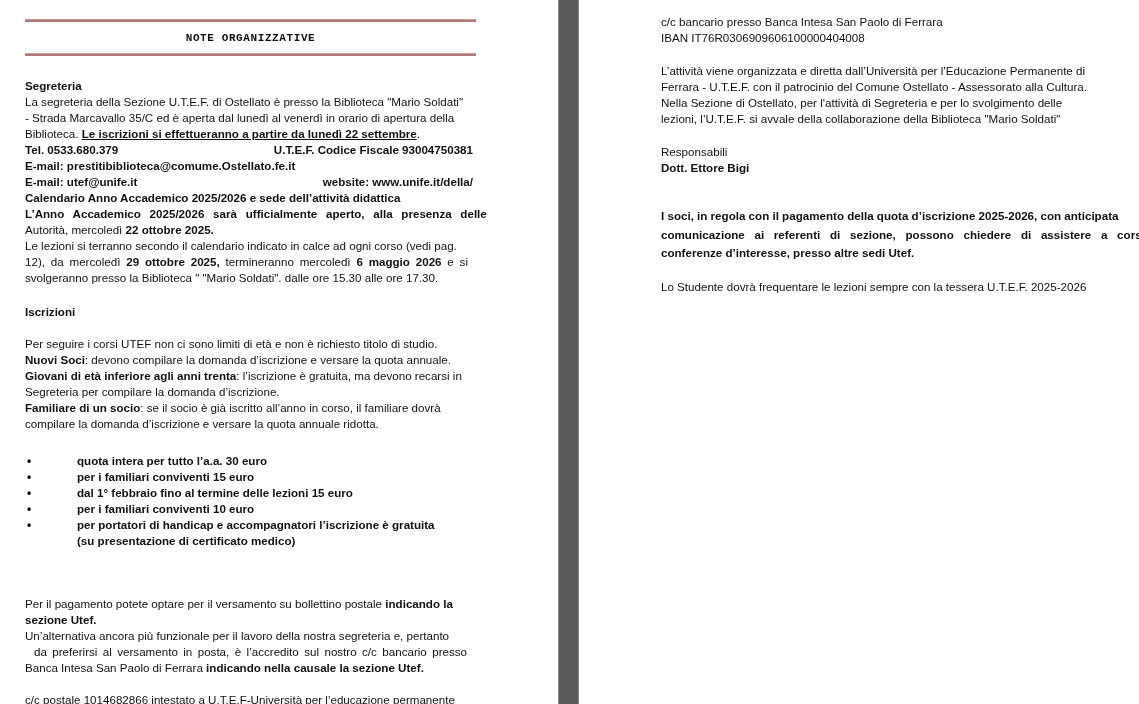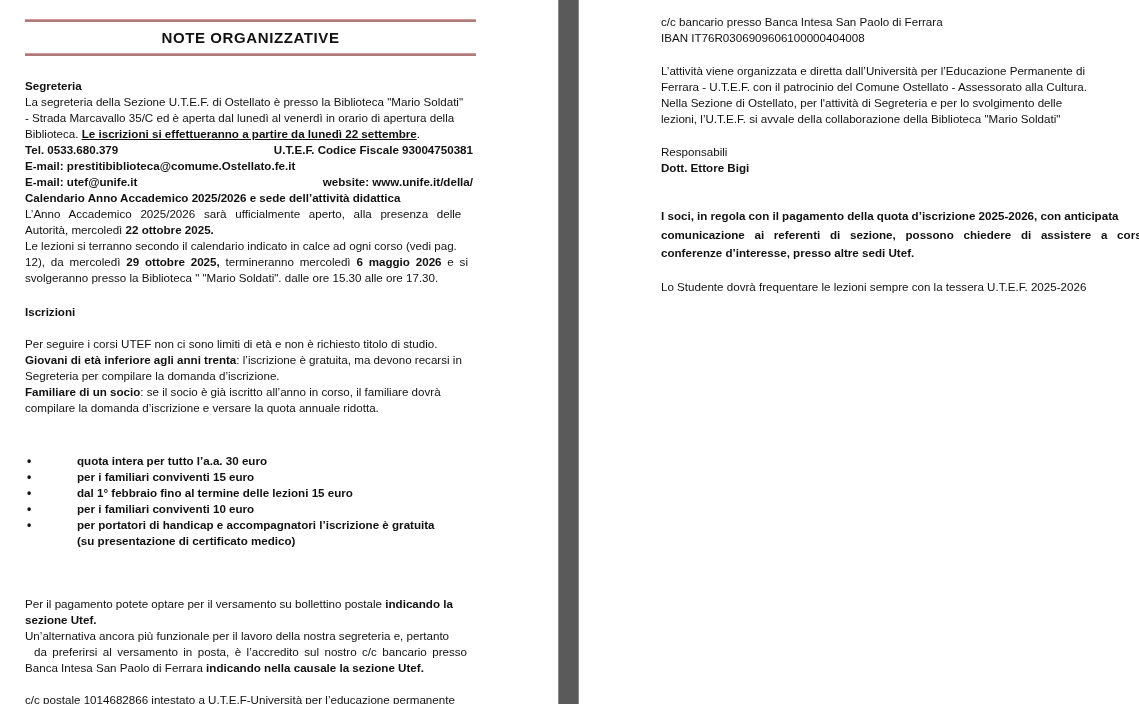--- a/index.html
+++ b/index.html
@@ -9,26 +9,26 @@
     .page { position: absolute; top: 0; background: #fff; height: 704px; }
     .page-left { left: 0; width: 558px; }
     .page-right { left: 579px; width: 560px; }
 
     .gutter { position: absolute; left: 558px; top: 0; width: 21px; height: 704px; background: #5a5a5a; border-left: 1px solid #8a8a8a; border-right: 1px solid #8a8a8a; }
 
     .rule { position: absolute; left: 25px; width: 451px; height: 3px; background: #b07a7a; border-top: 1px solid #c99; }
     .rule.top { top: 19px; }
     .rule.bottom { top: 53px; }
 
-    .title { position: absolute; left: 25px; width: 451px; top: 30px; text-align: center; font-weight: bold; letter-spacing: 0.6px; font-size: 15px; }
+    .title { position: absolute; left: 25px; width: 451px; top: 30px; text-align: center; font-weight: bold; letter-spacing: 0.6px; font-size: 11px; font-family: Liberation Mono, monospace; }
 
     .block { position: absolute; left: 25px; width: 451px; }
     .b { font-weight: bold; }
     .u { text-decoration: underline; }
-    .justify { text-align: justify; text-align-last: left; }
+    .justify { text-align: justify; text-align-last: left; font-weight: bold; }
     .line { display: block; white-space: nowrap; }
     .row2 { display: flex; justify-content: space-between; white-space: nowrap; }
     .row2 .r { padding-right: 3px; }
 
     .bullets { position: absolute; left: 25px; width: 451px; top: 453px; }
     .bullet { display: flex; font-weight: bold; }
     .bullet .dot { width: 52px; padding-left: 2px; font-weight: bold; font-size: 12px; }
     .bullet .txt { flex: 1; }
 
     .rblock { position: absolute; left: 82px; width: 470px; }
@@ -63,20 +63,21 @@
     <span class="line"><span>Autorità, mercoledì </span><span class="b">22 ottobre 2025.</span></span>
     <span class="line">Le lezioni si terranno secondo il calendario indicato in calce ad ogni corso (vedi pag.</span>
     <span class="line" style="word-spacing:2.6px;"><span>12), da mercoledì </span><span class="b">29 ottobre 2025,</span><span> termineranno mercoledì </span><span class="b">6 maggio 2026</span><span> e si</span></span>
     <span class="line">svolgeranno presso la Biblioteca " "Mario Soldati". dalle ore 15.30 alle ore 17.30.</span>
   </div>
 
   <div class="block" style="top:304px;">
     <span class="line b">Iscrizioni</span>
     <span class="line" style="height:16px;"></span>
     <span class="line">Per seguire i corsi UTEF non ci sono limiti di età e non è richiesto titolo di studio.</span>
+    <span class="line"><span class="b">Nuovi Soci</span><span>: devono compilare la domanda d’iscrizione e versare la quota annuale.</span></span>
     <span class="line"><span class="b">Giovani di età inferiore agli anni trenta</span><span>: l’iscrizione è gratuita, ma devono recarsi in</span></span>
     <span class="line">Segreteria per compilare la domanda d’iscrizione.</span>
     <span class="line"><span class="b">Familiare di un socio</span><span>: se il socio è già iscritto all’anno in corso, il familiare dovrà</span></span>
     <span class="line">compilare la domanda d’iscrizione e versare la quota annuale ridotta.</span>
   </div>
 
   <div class="bullets">
     <div class="bullet">
       <span class="dot">•</span>
       <span class="txt">quota intera per tutto l’a.a. 30 euro</span>

